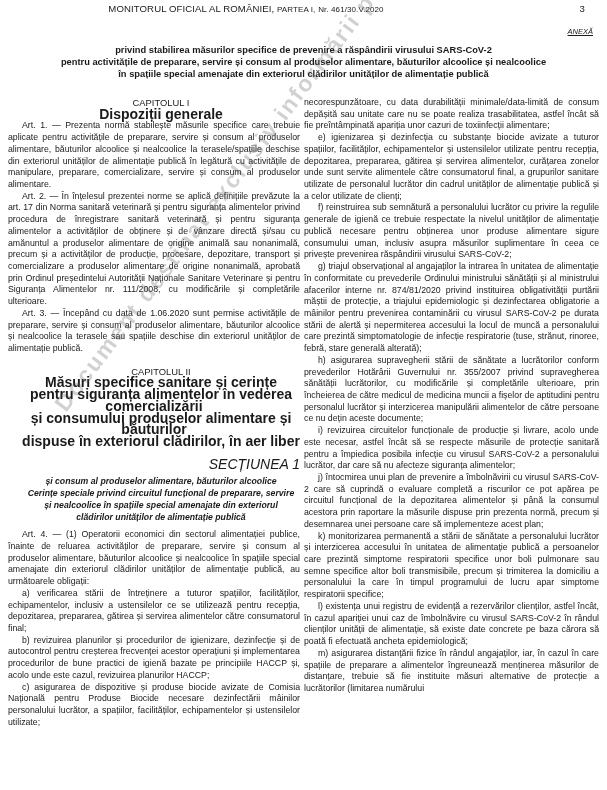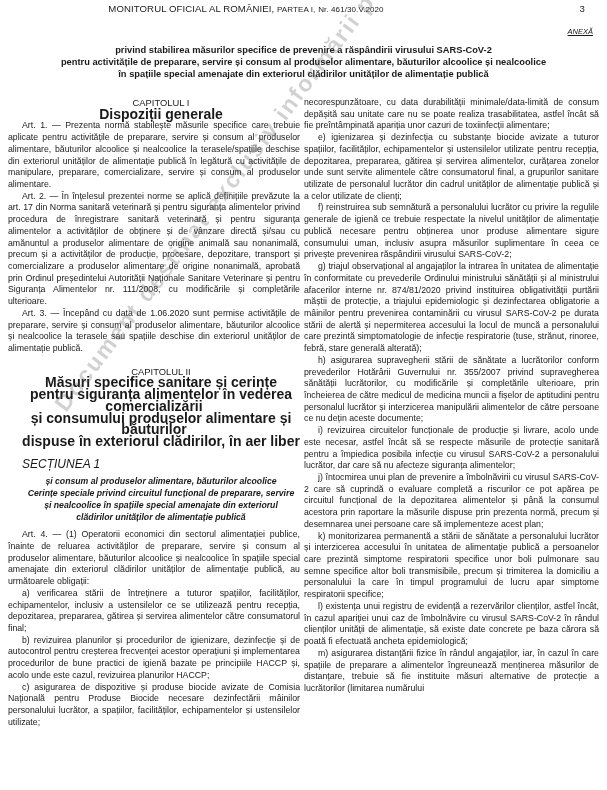--- a/index.html
+++ b/index.html
@@ -28,21 +28,21 @@
     font-size: 8.75px; line-height: 11.72px; text-align: justify;
   }
   .col.left { left: 8px; }
   .col.right { left: 304px; width: 295px; }
   .col p { margin: 0; text-indent: 14px; }
   .col p.noindent { text-indent: 0; }
   .chap { text-align: center; font-size: 9.4px; line-height: 11.7px; margin: 0; }
   .chap-title { text-align: center; font-weight: bold; font-size: 14px; line-height: 11.7px; margin: 0; }
   .gap { height: 11px; }
   .gap-s { height: 6px; }
-  .sect { text-align: left; font-style: italic; font-size: 12px; line-height: 11.7px; margin: 0; }
+  .sect { text-align: right; font-style: italic; font-size: 14px; line-height: 11.7px; margin: 0; }
   .sect-title { text-align: center; font-style: italic; font-weight: bold; font-size: 8.7px; line-height: 11.7px; margin: 0; }
   .watermark {
     position: absolute; left: 60px; top: 395px; width: 560px;
     transform: rotate(-53deg); transform-origin: left center;
     font-size: 23px; font-weight: bold; color: rgba(90,90,90,0.28);
     letter-spacing: 2px; white-space: nowrap; pointer-events: none;
     font-family: "Liberation Sans", sans-serif;
   }
 </style>
 </head>

